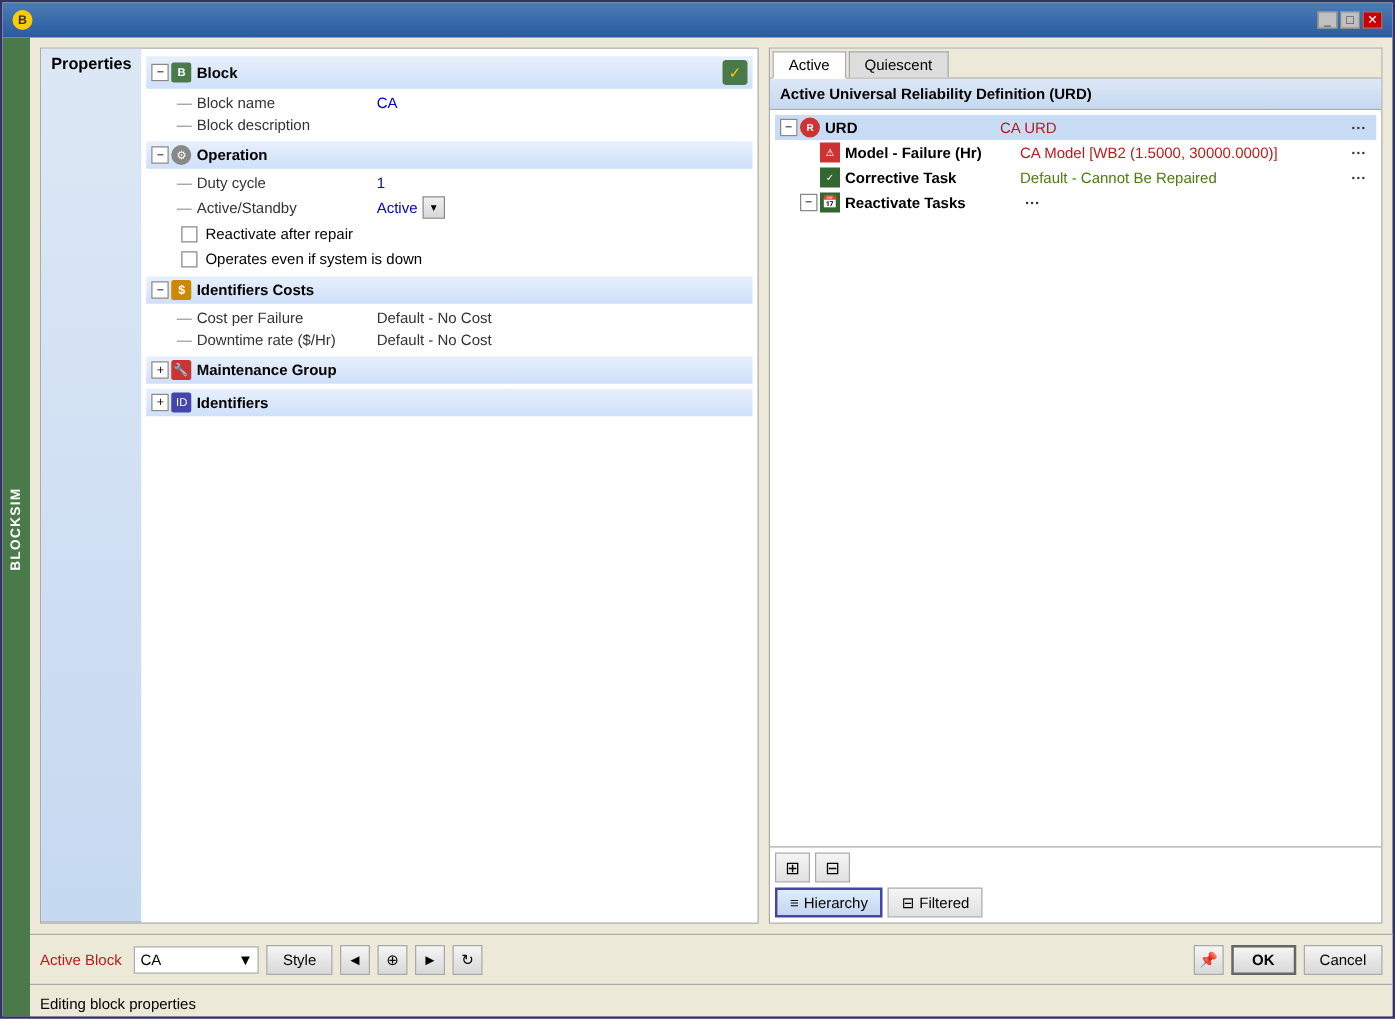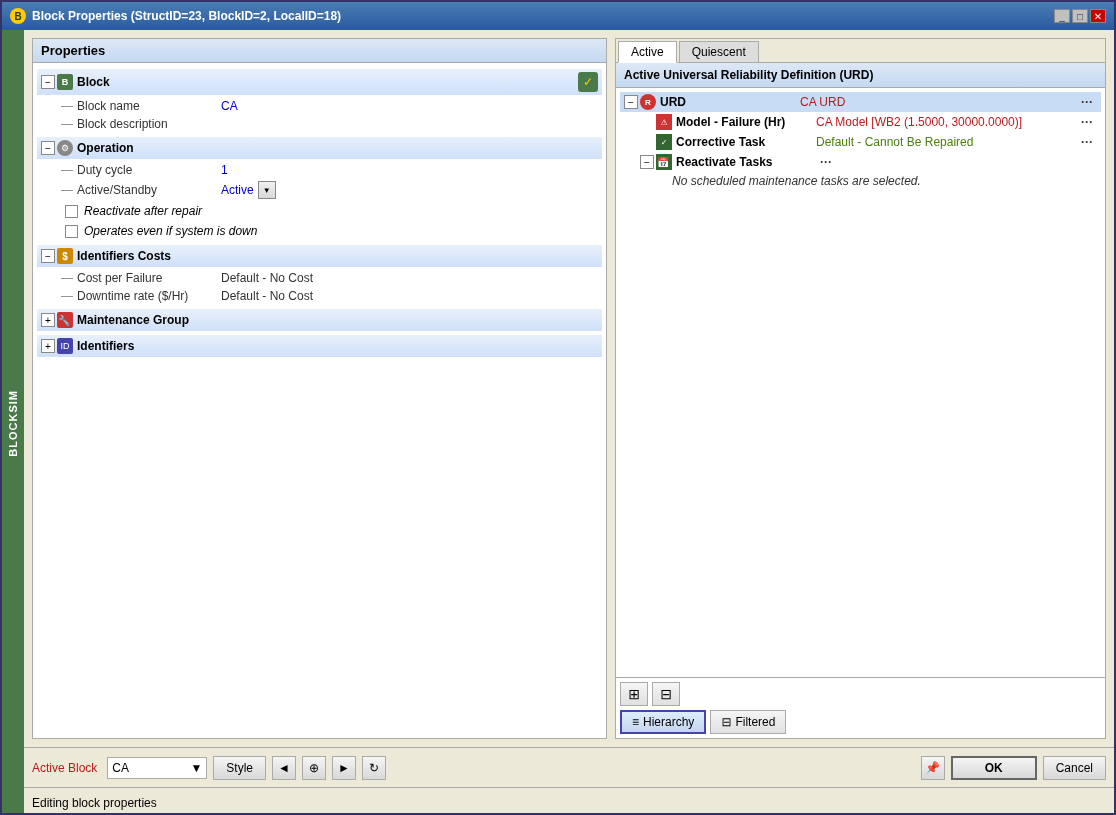--- a/index.html
+++ b/index.html
@@ -68,21 +68,21 @@
       padding: 8px;
       gap: 8px;
     }
 
     
     .left-panel {
       width: 575px;
       background: white;
       border: 1px solid #aaa;
       display: flex;
-      flex-direction: column;
+      flex-direction: row;
     }
     .panel-header {
       background: linear-gradient(to bottom, #dde8f5, #c5d9f1);
       border-bottom: 1px solid #aaa;
       padding: 4px 8px;
       font-weight: bold;
       font-size: 13px;
     }
     .props-content {
       flex: 1;
@@ -150,21 +150,20 @@
       justify-content: center;
       font-size: 8px;
       cursor: pointer;
     }
     .checkbox-row {
       display: flex;
       align-items: center;
       padding: 3px 4px;
       margin-left: 24px;
       gap: 6px;
-      font-style: italic;
     }
     .checkbox {
       width: 13px;
       height: 13px;
       border: 1px solid #888;
       background: white;
       flex-shrink: 0;
     }
 
     
@@ -339,21 +338,21 @@
     .style-btn {
       padding: 2px 12px;
       height: 24px;
       border: 1px solid #aaa;
       background: linear-gradient(to bottom, #f5f5f5, #d8d8d8);
       cursor: pointer;
       font-size: 12px;
     }
     .spacer { flex: 1; }
     .ok-btn {
-      padding: 2px 32px;
+      padding: 2px 15px;
       height: 24px;
       border: 2px solid #666;
       background: linear-gradient(to bottom, #f5f5f5, #d8d8d8);
       cursor: pointer;
       font-size: 12px;
       font-weight: bold;
     }
     .cancel-btn {
       padding: 2px 12px;
       height: 24px;
@@ -522,21 +521,20 @@
     }
   </style>
 </head>
 <body>
 
 <div style="width:1116px; height:815px; border:2px solid #336; overflow:hidden; position:relative; background:#ece9d8;">
 
   <div class="title-bar">
     <div class="title-bar-left">
       <div class="title-icon">B</div>
-      <span class="title-text">Block Properties (StructID=23, BlockID=2, LocalID=18)</span>
     </div>
     <div class="title-controls">
       <div class="title-btn">_</div>
       <div class="title-btn">□</div>
       <div class="title-btn close">✕</div>
     </div>
   </div>
 
   <div class="outer-wrapper" style="height: calc(815px - 28px);">
 
@@ -706,21 +704,20 @@
 
             <div class="urd-row urd-indent">
               <span class="tree-expand">−</span>
               <span class="tree-icon">
                 <span class="icon-sched" style="background:#336633; color:white; font-size:10px;">📅</span>
               </span>
               <span class="urd-label">Reactivate Tasks</span>
               <span class="urd-ellipsis">···</span>
             </div>
 
-            <div class="no-tasks">No scheduled maintenance tasks are selected.</div>
 
           </div>
 
           <div class="urd-bottom">
             <div class="urd-toolbar">
               <div class="urd-btn">⊞</div>
               <div class="urd-btn">⊟</div>
             </div>
             <div class="urd-tabs">
               <div class="urd-tab-btn active">

